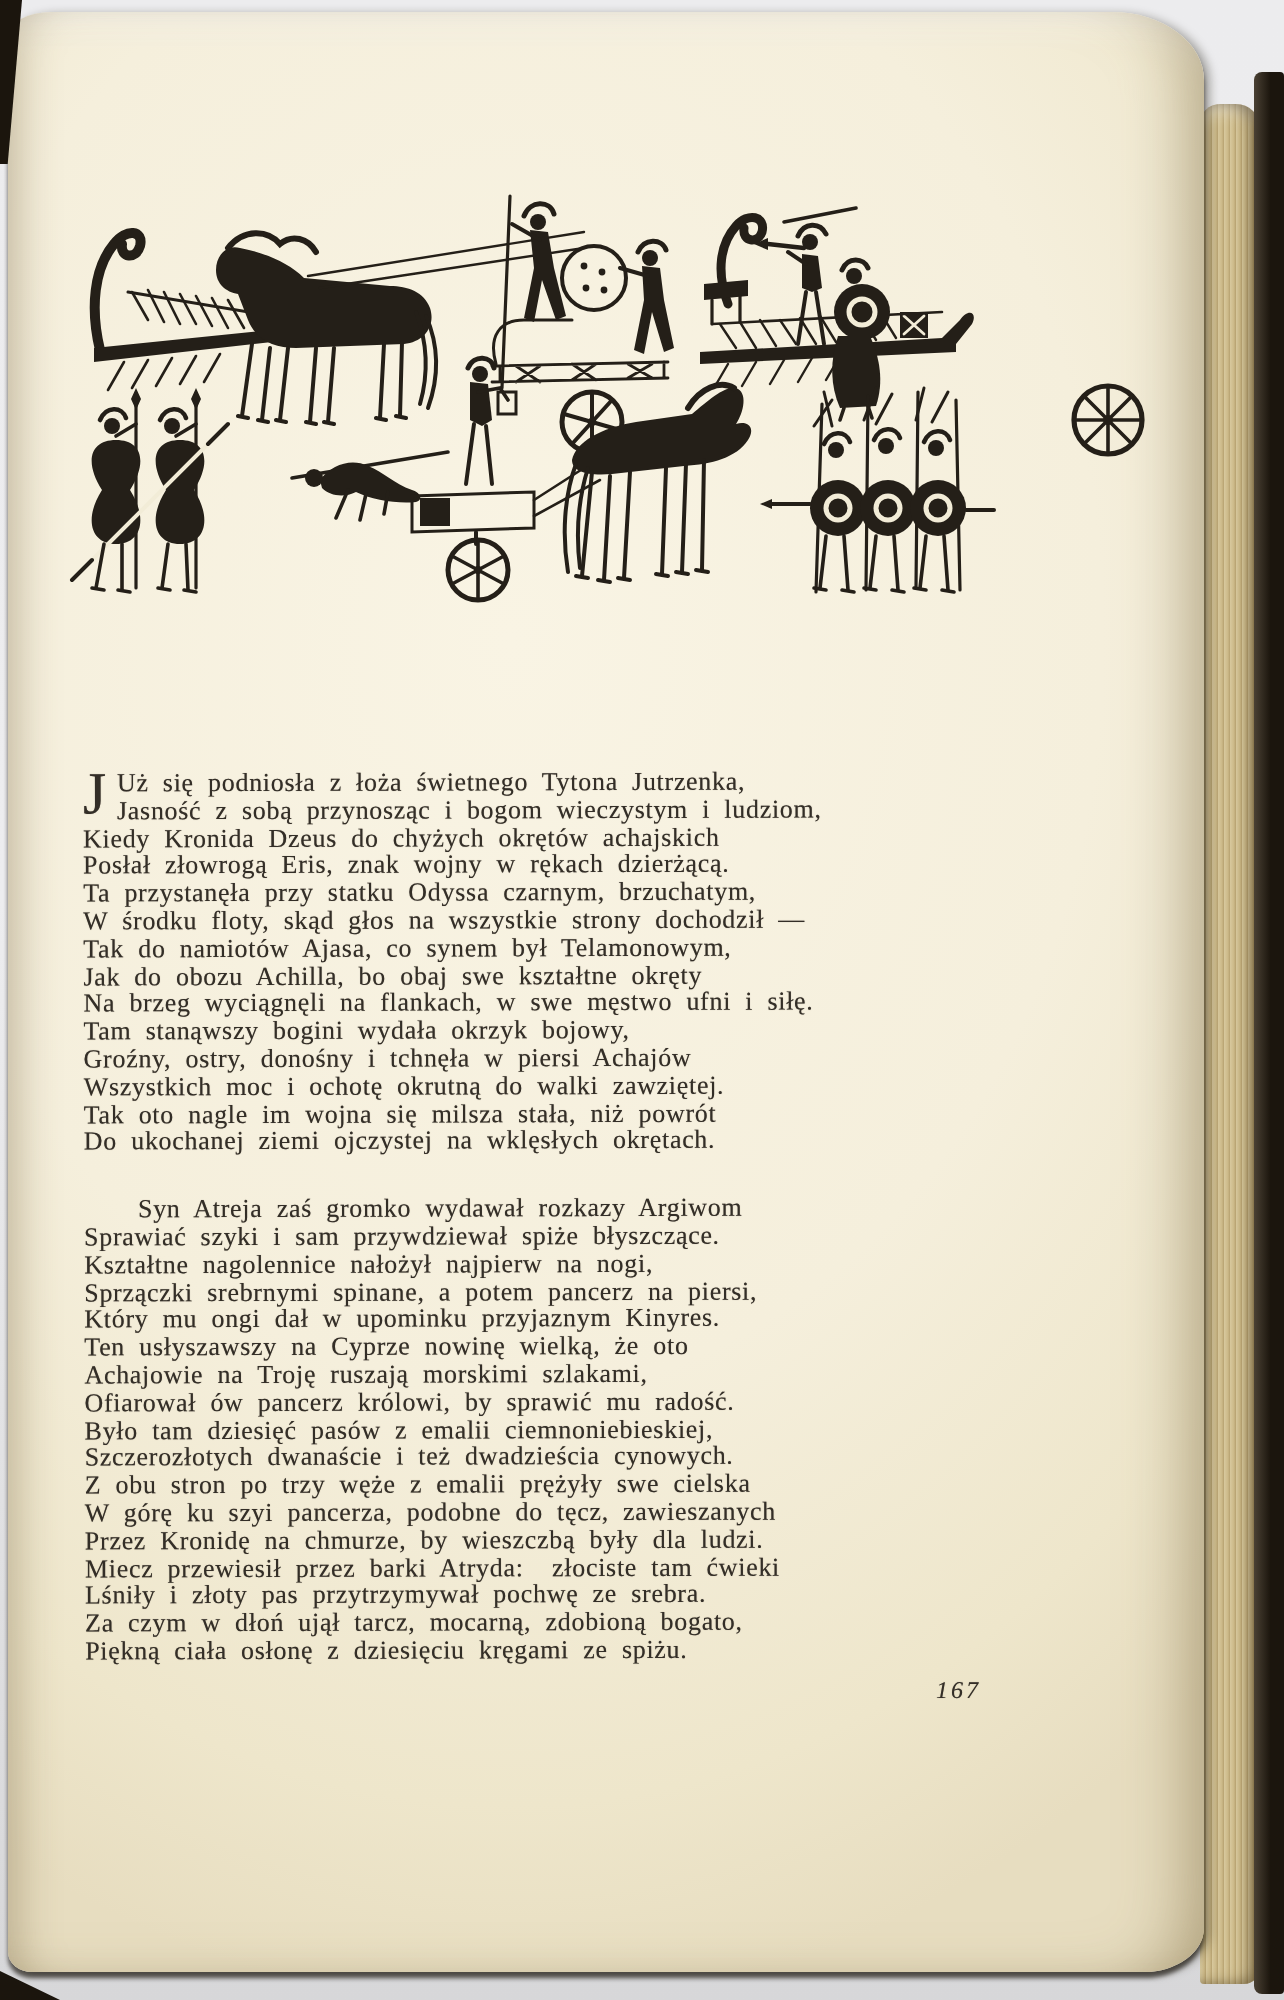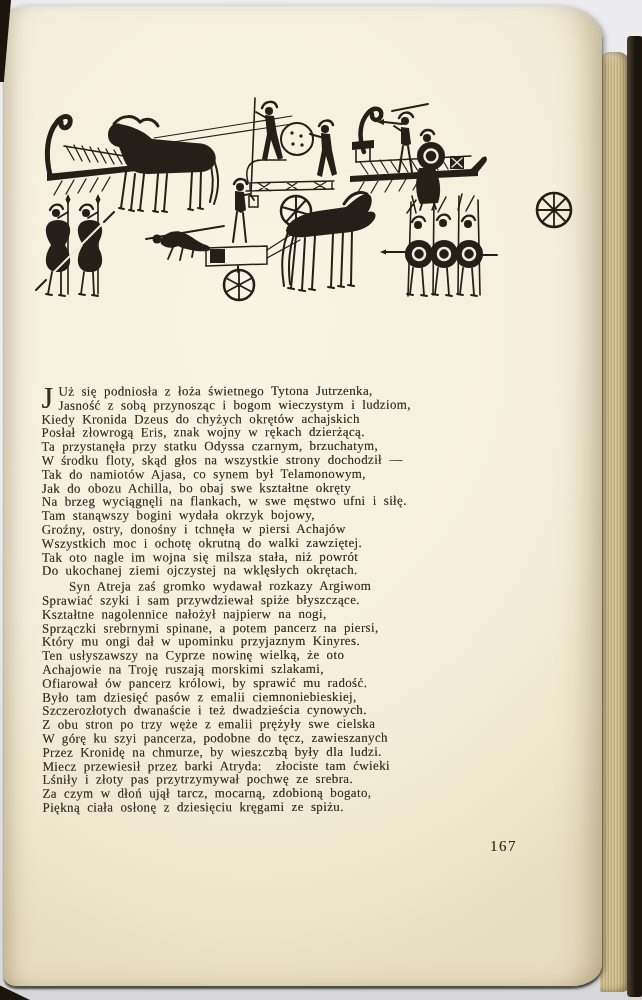--- a/index.html
+++ b/index.html
@@ -41,26 +41,26 @@
 
   .poem {
     position:absolute; left:38px; top:378px; right:12px;
     color:var(--c-ink,#332e27); font-size:13px; line-height:13.8px;
     letter-spacing:0.35px; word-spacing:3.5px;
     text-shadow:0 0 .4px rgba(60,50,40,.55);
     transform:rotate(-0.15deg);
   }
   .line { white-space:pre; height:13.8px; }
   .dropcap { float:left; font-size:30px; line-height:24px; padding:1px 5px 0 0; color:var(--c-ink,#332e27); }
-  .stanza2 { margin-top:2px; }
+  .stanza2 { margin-top:20px; }
   .stanza2 .line:first-child { padding-left:27px; }
 
   .pageno {
-    position:absolute; left:486px; top:832px; font-size:15px; letter-spacing:1.5px;
-    color:var(--c-ink,#332e27); text-shadow:0 0 .4px rgba(60,50,40,.5);
+    position:absolute; left:464px; top:832px; font-size:12px; letter-spacing:1.5px;
+    color:var(--c-ink,#332e27); text-shadow:0 0 .4px rgba(60,50,40,.5);font-style:italic;
   }
   svg .ink { fill:var(--c-ink-draw,#241f18); stroke:none; }
 </style>
 </head>
 <body>
 
 <div class="photo">
   <div class="page-edges"></div>
   <div class="cover-right"></div>
 

